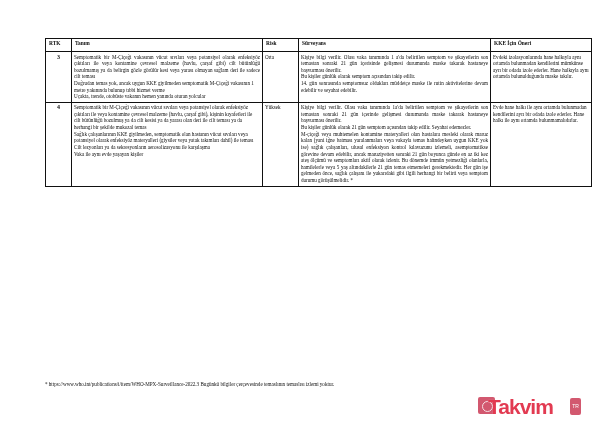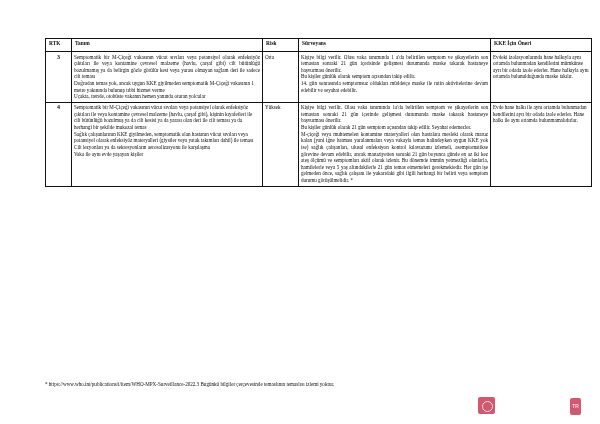--- a/index.html
+++ b/index.html
@@ -173,14 +173,15 @@
         <td class="cell-kke">Evde hane halkı ile aynı ortamda bulunmadan kendilerini ayrı bir odada izole ederler. Hane halkı ile aynı ortamda bulunmamalıdırlar.</td>
       </tr>
     </tbody>
   </table>
 </div>
 
 <div class="footnote">* https://www.who.int/publications/i/item/WHO-MPX-Surveillance-2022.3 Bugünkü bilgiler çerçevesinde temaslının temaslısı izlemi yoktur.</div>
 
 <div class="watermark">
   <div class="wm-badge"></div>
+  <div class="wm-text">Takvim</div>
   <div class="wm-tr">TR</div>
 </div>
 
 </body></html>

